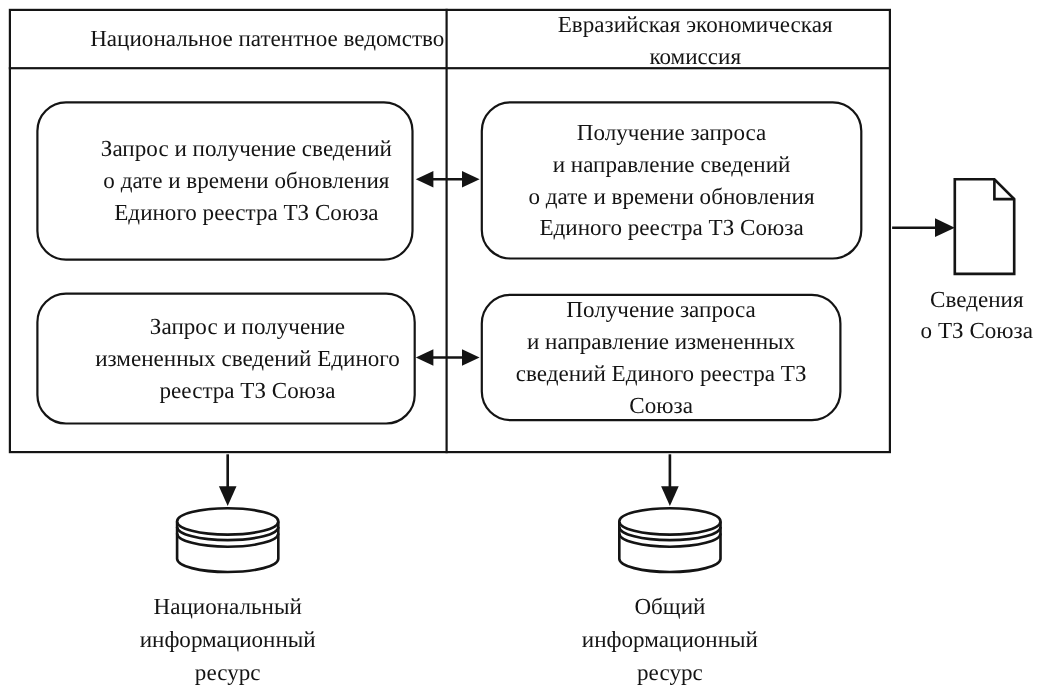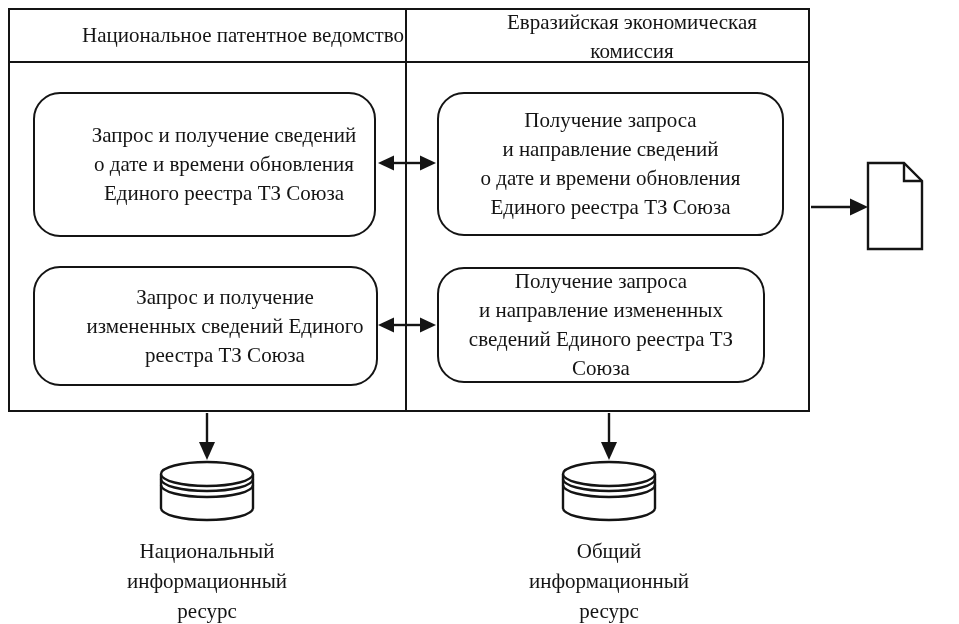--- a/index.html
+++ b/index.html
@@ -137,20 +137,22 @@
     </g>
 
     <g>
       <path class="stf" d="M563,474 L563,508 A46,12 0 0 0 655,508 L655,474"></path>
       <ellipse class="stf" cx="609" cy="474" rx="46" ry="12"></ellipse>
       <path class="st" d="M563,479 A46,12 0 0 0 655,479"></path>
       <path class="st" d="M563,485 A46,12 0 0 0 655,485"></path>
     </g>
   </svg>
 
+  <div class="abs txt doc-label">Сведения
+о ТЗ Союза</div>
   <div class="abs txt db-label-left">Национальный
 информационный
 ресурс</div>
   <div class="abs txt db-label-right">Общий
 информационный
 ресурс</div>
 
 </div>
 
 </body></html>

